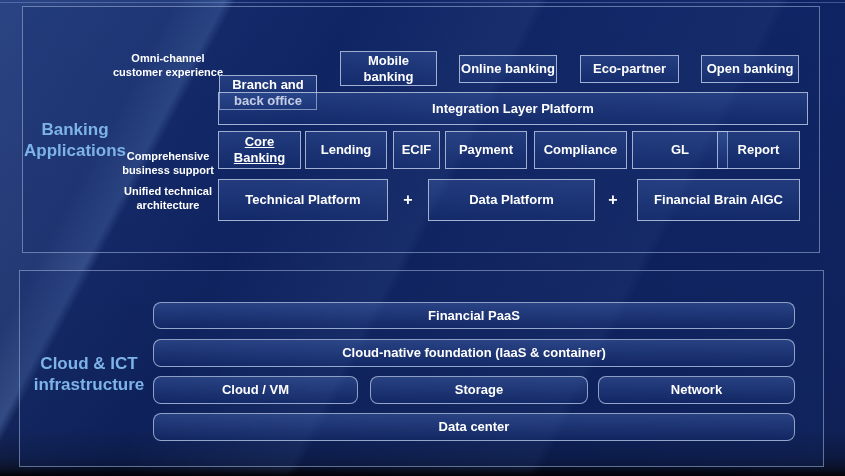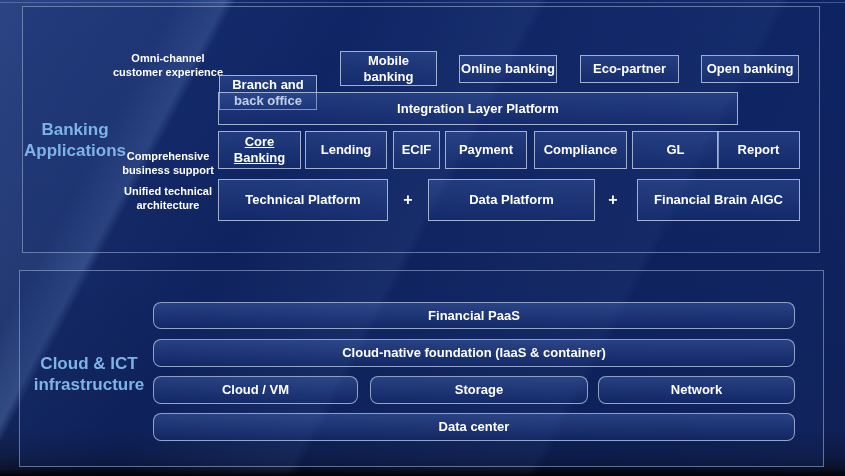--- a/index.html
+++ b/index.html
@@ -92,29 +92,29 @@
 
   <div class="section-title" style="left:18px; top:119px; width:114px;">Banking Applications</div>
 
   <div class="row-label" style="left:112px; top:51px; width:112px;">Omni-channel customer experience</div>
   <div class="box" style="left:219px; top:51px; width:98px; height:35px;margin-top:24px;">Branch and back office</div>
   <div class="box" style="left:340px; top:51px; width:97px; height:35px;">Mobile banking</div>
   <div class="box nowrap" style="left:459px; top:55px; width:98px; height:28px;">Online banking</div>
   <div class="box nowrap" style="left:580px; top:55px; width:99px; height:28px;">Eco-partner</div>
   <div class="box nowrap" style="left:701px; top:55px; width:98px; height:28px;">Open banking</div>
 
-  <div class="box nowrap" style="left:218px; top:92px; width:520px; height:33px;">Integration Layer Platform</div>
+  <div class="box nowrap" style="left:218px; top:92px; width:590px; height:33px;">Integration Layer Platform</div>
 
   <div class="row-label" style="left:112px; top:137px; width:112px;margin-top:12px;">Comprehensive business support</div>
   <div class="box" style="left:218px; top:131px; width:83px; height:38px;text-decoration:underline;">Core Banking</div>
   <div class="box nowrap" style="left:305px; top:131px; width:82px; height:38px;">Lending</div>
   <div class="box nowrap" style="left:393px; top:131px; width:47px; height:38px;">ECIF</div>
   <div class="box nowrap" style="left:445px; top:131px; width:82px; height:38px;">Payment</div>
   <div class="box nowrap" style="left:534px; top:131px; width:93px; height:38px;">Compliance</div>
-  <div class="box nowrap" style="left:632px; top:131px; width:87px; height:38px;">GL</div>
+  <div class="box nowrap" style="left:632px; top:131px; width:96px; height:38px;">GL</div>
   <div class="box nowrap" style="left:717px; top:131px; width:83px; height:38px;">Report</div>
 
   <div class="row-label" style="left:112px; top:184px; width:112px;">Unified technical architecture</div>
   <div class="box nowrap" style="left:218px; top:179px; width:170px; height:42px;">Technical Platform</div>
   <div class="plus" style="left:396px; top:179px; width:24px; height:42px;">+</div>
   <div class="box nowrap" style="left:428px; top:179px; width:167px; height:42px;">Data Platform</div>
   <div class="plus" style="left:601px; top:179px; width:24px; height:42px;">+</div>
   <div class="box nowrap" style="left:637px; top:179px; width:163px; height:42px;">Financial Brain AIGC</div>
 
   <div class="panel" style="left:19px; top:270px; width:805px; height:197px;"></div>

